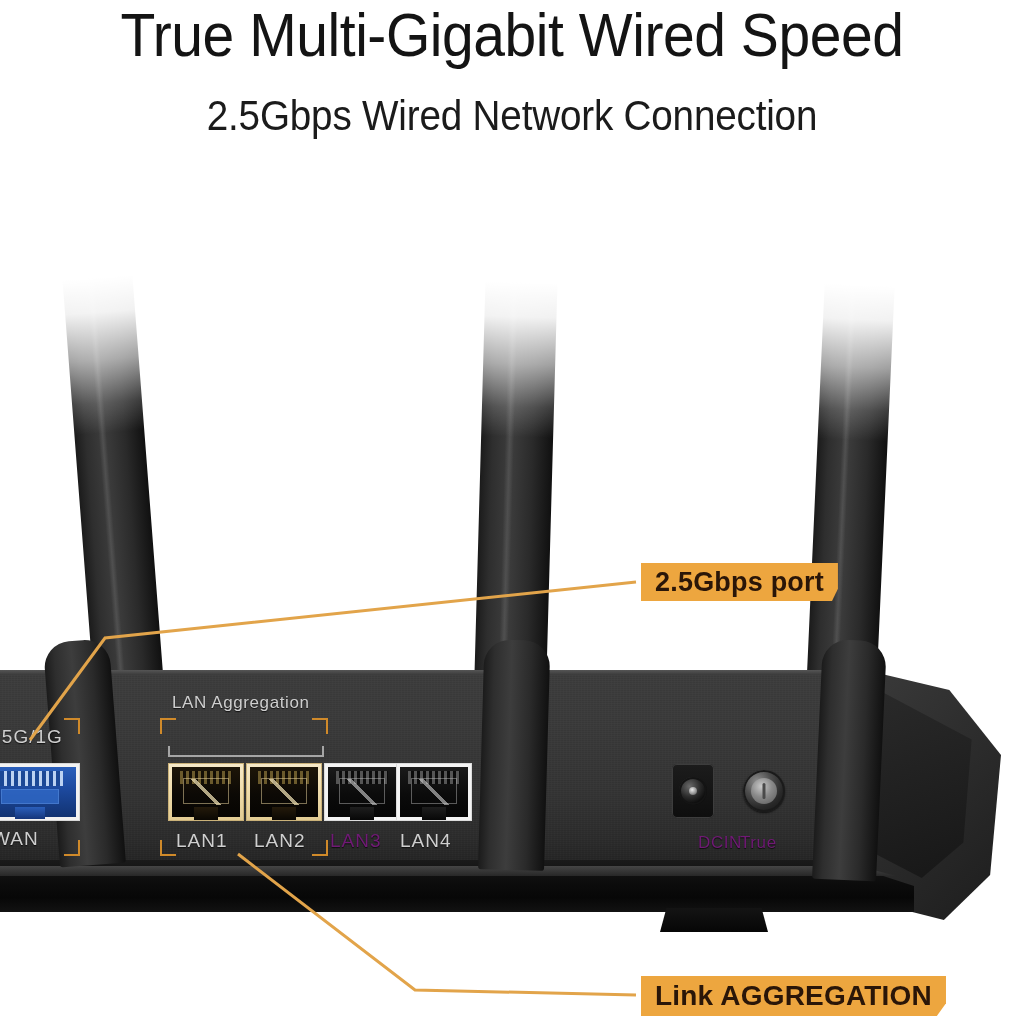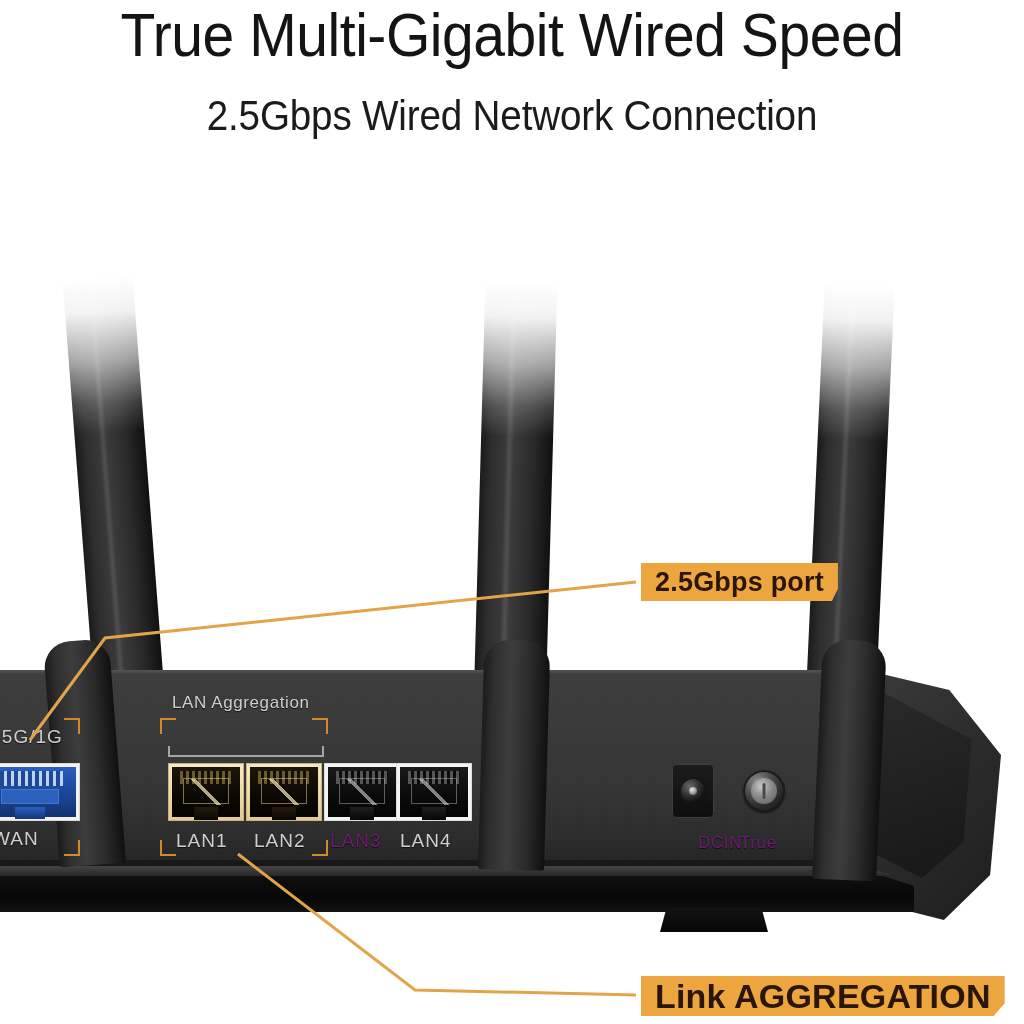--- a/index.html
+++ b/index.html
@@ -220,21 +220,21 @@
     background:#eda63f;
     color:#2a1608;
     font-weight:bold;
     letter-spacing:.2px;
     display:flex;align-items:center;
     padding:0 14px;
     white-space:nowrap;
   }
   .callout.c1{left:641px;top:563px;height:38px;font-size:27px;
     clip-path:polygon(0 0,100% 0,100% 68%,97% 100%,0 100%);}
-  .callout.c2{left:641px;top:976px;height:40px;font-size:34px;
+  .callout.c2{left:641px;top:976px;height:40px;font-size:28px;
     clip-path:polygon(0 0,100% 0,100% 68%,97% 100%,0 100%);}
 
   svg.leaders{position:absolute;left:0;top:0;width:1024px;height:1024px;pointer-events:none;}
 </style>
 </head>
 <body>
 
 <div class="stage">
 
   <div class="title">True Multi-Gigabit Wired Speed</div>

